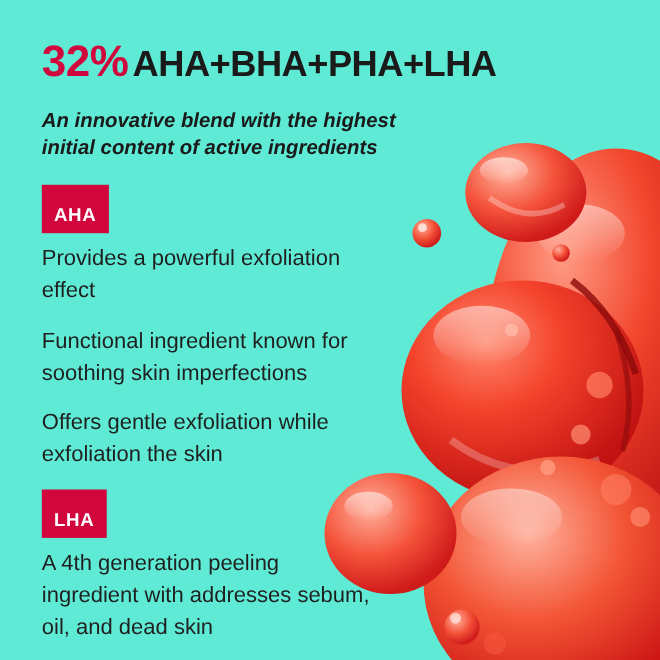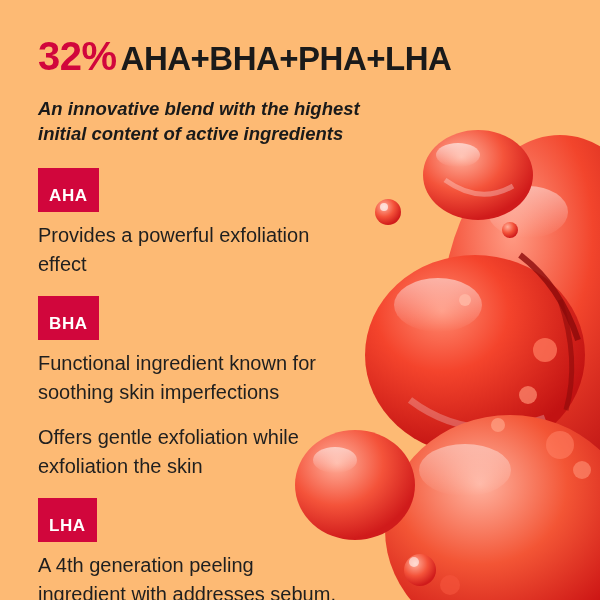--- a/index.html
+++ b/index.html
@@ -5,21 +5,21 @@
   * { box-sizing: border-box; margin: 0; padding: 0; }
   html, body {
     width: 600px; height: 600px;
     background: #ffffff;
     font-family: "Liberation Sans", sans-serif;
     overflow: hidden;
   }
   .canvas {
     position: relative;
     width: 600px; height: 600px;
-    background: #fdba74;
+    background: #5eead4;
     overflow: hidden;
   }
 
   
   .art {
     position: absolute;
     top: 0; right: 0;
     width: 340px; height: 600px;
     overflow: hidden;
     pointer-events: none;
@@ -157,21 +157,20 @@
     </div>
 
     <div class="subhead">An innovative blend with the highest initial content of active ingredients</div>
 
     <div class="block">
       <span class="tag">AHA</span>
       <div class="desc">Provides a powerful exfoliation effect</div>
     </div>
 
     <div class="block">
-      <span class="tag">BHA</span>
       <div class="desc">Functional ingredient known for soothing skin imperfections</div>
     </div>
 
     <div class="block">
       <div class="desc">Offers gentle exfoliation while exfoliation the skin</div>
     </div>
 
     <div class="block">
       <span class="tag">LHA</span>
       <div class="desc">A 4th generation peeling ingredient with addresses sebum, oil, and dead skin</div>

